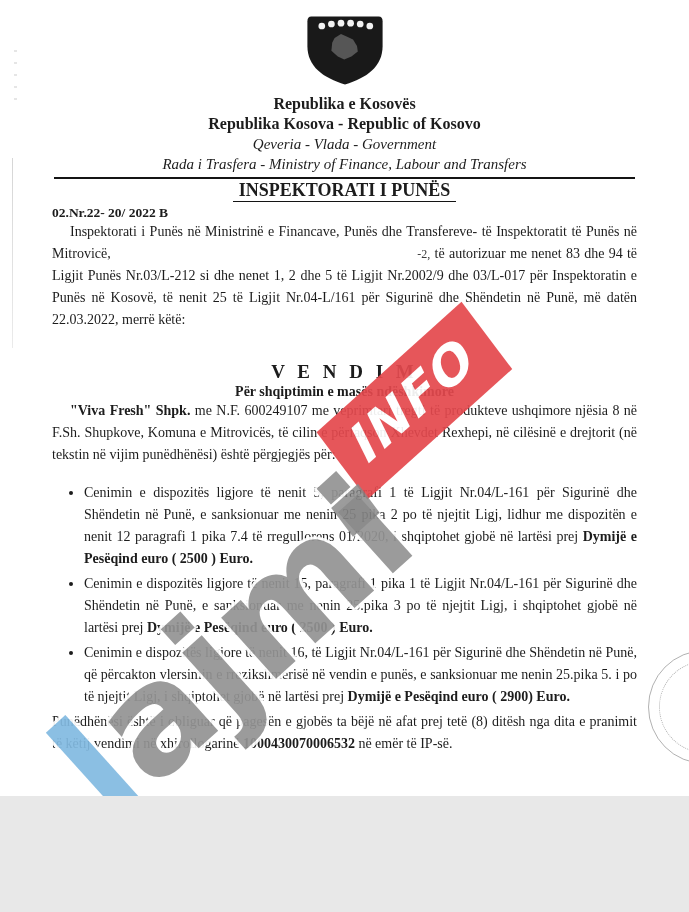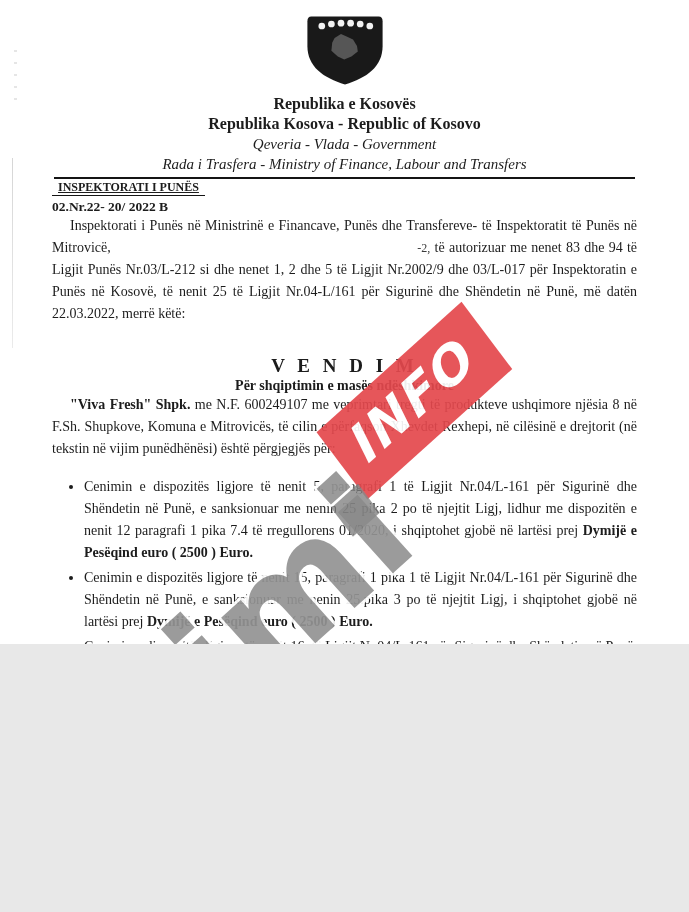--- a/index.html
+++ b/index.html
@@ -1,37 +1,37 @@
 <!DOCTYPE html>
 <html><head>
 <meta charset="utf-8">
 <style>
   html,body{margin:0;padding:0;background:#e8e8e8;}
   .page{
-    position:relative; width:689px; height:644px; margin:0 auto;
+    position:relative; width:689px; height:796px; margin:0 auto;
     background:#ffffff; overflow:hidden;
     font-family:"Liberation Serif", serif; color:#1c1c1c;
   }
   .content{position:relative; padding:0 52px; z-index:1;}
 
   
   .scan-line-left{position:absolute; left:12px; top:158px; width:1px; height:190px;
     background:linear-gradient(#bbb,#ddd); opacity:.6;}
   .scan-dots{position:absolute; left:14px; top:40px; width:3px; height:60px;
     background:repeating-linear-gradient(#fff 0 10px,#ccc 10px 12px); opacity:.5;}
 
   
   .emblem{display:block; margin:14px auto 8px; width:84px; height:72px;}
 
   
   .hdr{ text-align:center; line-height:20px; }
   .hdr-l1,.hdr-l2{font-weight:bold; font-size:16px;}
   .hdr-l3,.hdr-l4,.hdr-l5{font-weight:normal; font-style:italic; font-size:15px;}
   .rule{border:0; border-top:2.5px solid #141414; margin:3px 2px 0 2px;}
-  .dept{ font-weight:bold; font-size:12px; margin-top:1px;text-decoration:underline;}
+  .dept{ text-align:center; font-weight:bold; font-size:18px; margin-top:1px;}
   .dept span{border-bottom:1.5px solid #141414; padding:0 6px 1px;}
   .case-no{font-weight:bold; font-size:13.5px; margin-top:4px;}
 
   
   p.body{font-size:14px; line-height:22px; text-align:justify; margin:0;}
   .intro{margin-top:36px;}
   .gap{display:inline-block; width:298px;}
   .remnant{color:#3a3a3a; font-size:12px;}
 
   .vendim{ text-align:center; font-weight:bold; font-size:19px; letter-spacing:4px; margin-top:30px;}

